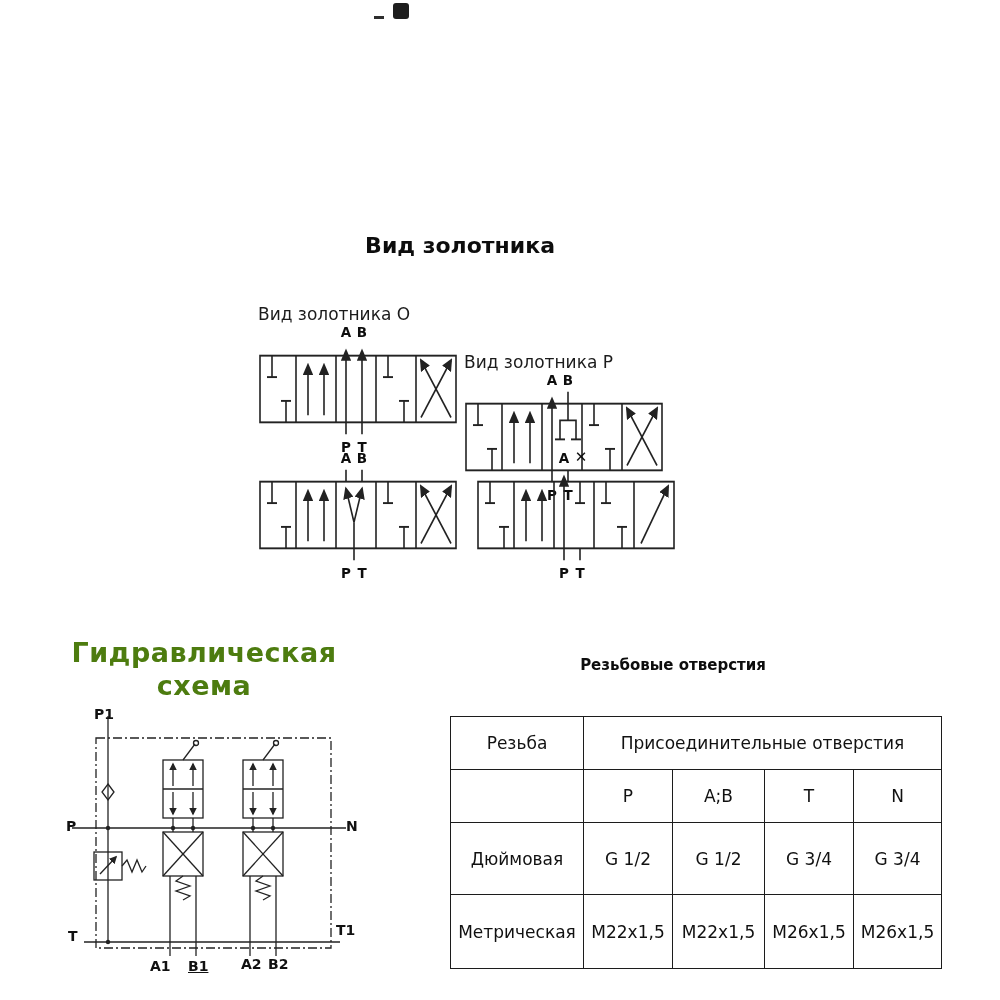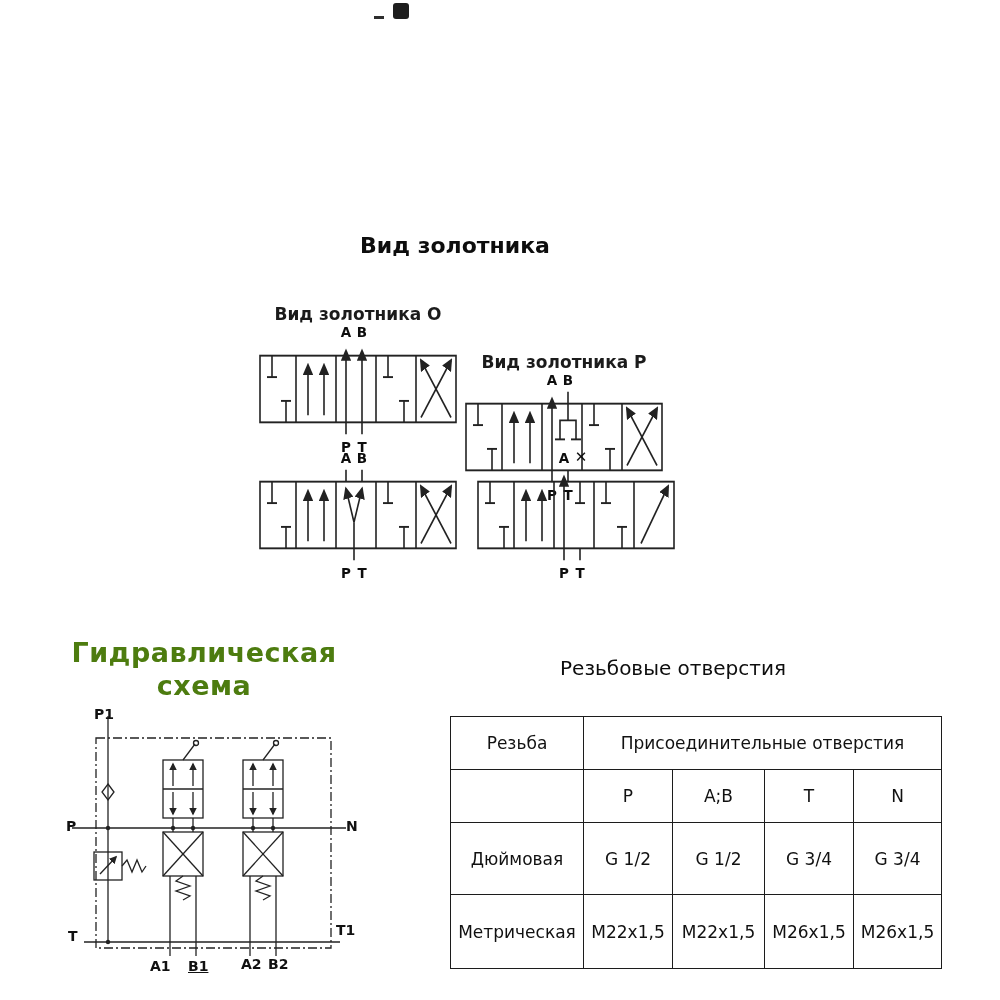--- a/index.html
+++ b/index.html
@@ -11,27 +11,27 @@
     color:#161616;
     overflow:hidden;
   }
   .abs { position:absolute; }
 
   
   .top-square { left:393px; top:3px; width:16px; height:16px; background:#1e1e1e; border-radius:3px; }
   .top-dash   { left:374px; top:16px; width:10px; height:3px;  background:#2e2e2e; }
 
   
-  .main-title   { left:355px; top:233px; width:200px; text-align:center; font-size:22px; font-weight:bold; color:#0d0d0d; }
+  .main-title   { left:355px; top:233px; width:200px; text-align:right; font-size:22px; font-weight:bold; color:#0d0d0d; }
   .hydro-title  { left:58px;  top:636px; width:292px; text-align:center; font-size:27px; font-weight:bold; line-height:33px; letter-spacing:0.5px; color:#4d7c0f; }
-  .table-title  { left:537px; top:656px; width:272px; text-align:center; font-size:20px; font-weight:normal; color:#0d0d0d; }
+  .table-title  { left:537px; top:656px; width:272px; text-align:center; font-size:15px; font-weight:bold; color:#0d0d0d; }
 
   
   .spool { width:200px; }
-  .spool-label { font-size:17px; text-align:center; height:22px; color:#1b1b1b; white-space:nowrap;font-weight:bold; }
+  .spool-label { font-size:17px; text-align:left; height:22px; color:#1b1b1b; white-space:nowrap; }
   .spool-body  { position:relative; width:200px; height:128px; }
   .spool-svg   { position:absolute; left:0; top:13px; width:200px; height:100px; }
   .port { position:absolute; width:16px; text-align:center; font-size:13.5px; font-weight:bold; color:#0d0d0d; }
   .port.pa { left:80px; top:-2px; }
   .port.pb { left:96px; top:-2px; }
   .port.pp { left:80px; top:113px; }
   .port.pt { left:96px; top:113px; }
   .port.pblocked { left:97px; top:-4px; font-size:15px; font-weight:normal; }
 
   

